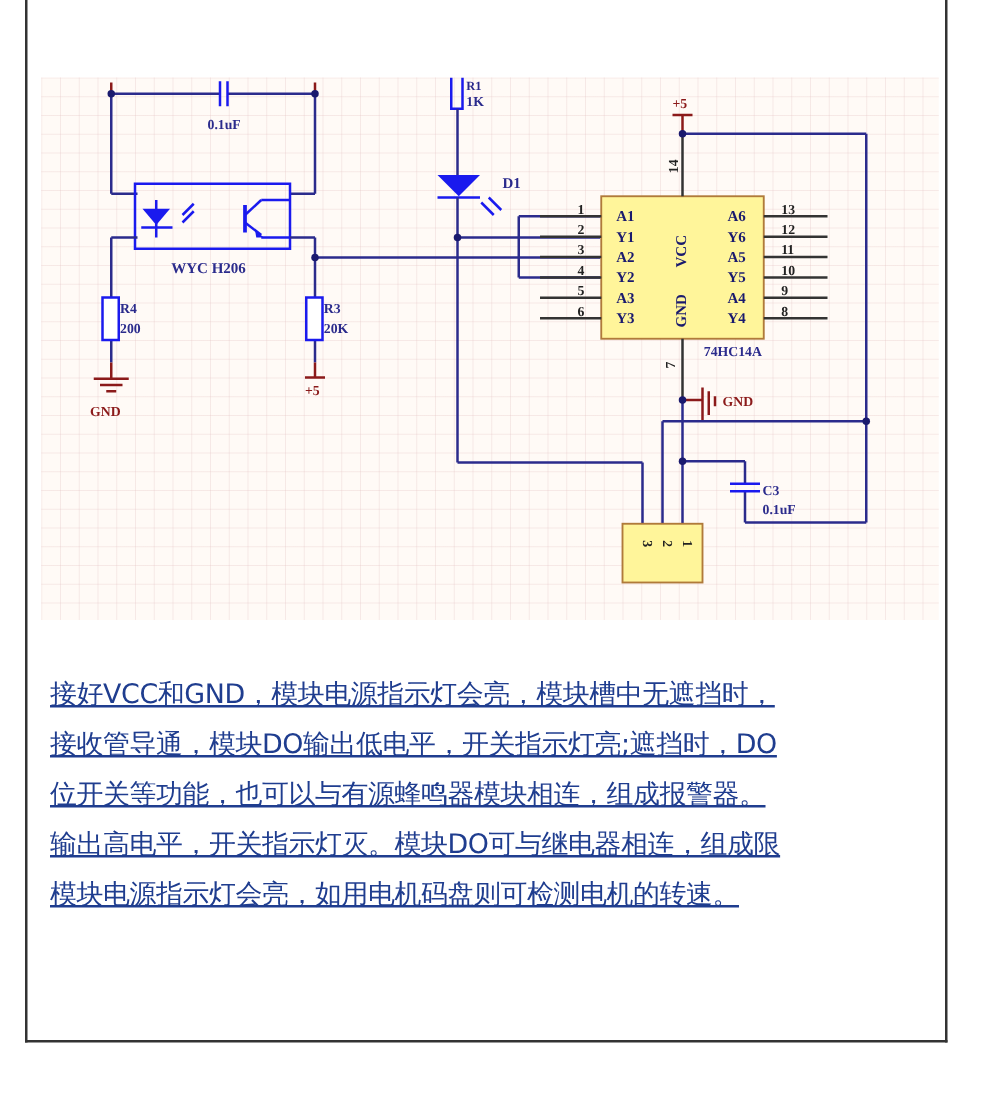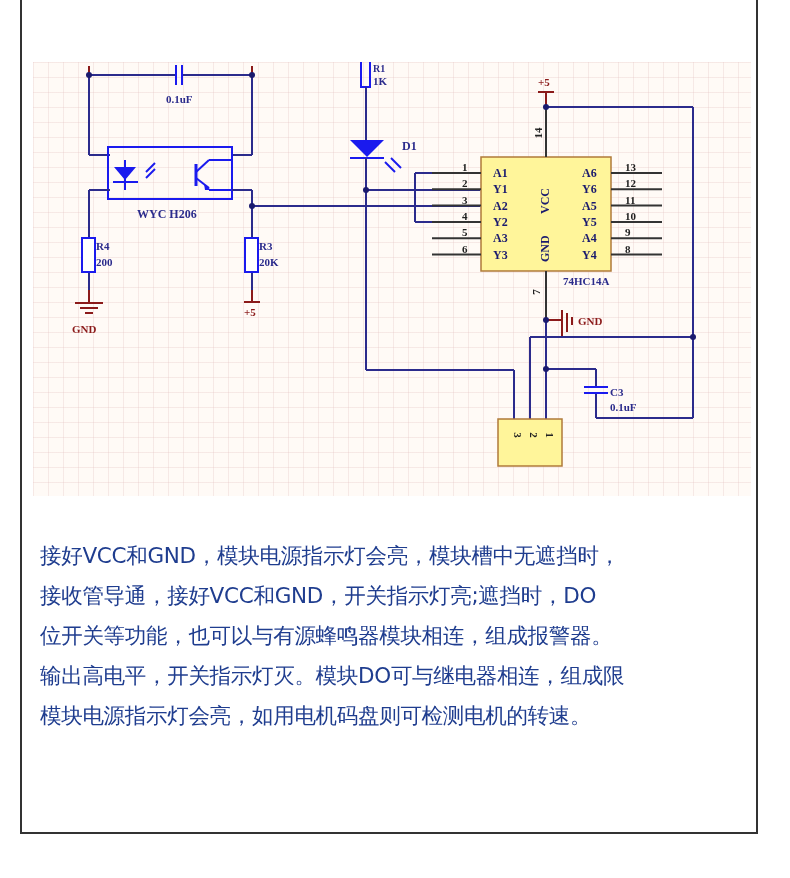--- a/index.html
+++ b/index.html
@@ -17,21 +17,21 @@
     background-size: 15px 15px;
     overflow: hidden;
   }
   .schematic svg { position: absolute; left: -33px; top: -62px; }
   .sch-text { font-family: "Liberation Serif", serif; font-weight: bold; }
   .desc {
     position: absolute; left: 40px; top: 536px; width: 715px;
     color: #1f3d8f; font-size: 21.5px; line-height: 40px;
     font-family: "DejaVu Sans", sans-serif; letter-spacing: -0.3px;
   }
-  .desc-line { display: block; white-space: nowrap; }
+  .desc-line { display: block; white-space: nowrap; text-decoration: underline; }
 </style>
 </head>
 <body>
 
 <div class="frame"></div>
 
 <div class="schematic">
 <svg width="790" height="560" viewBox="0 0 790 560" xmlns="http://www.w3.org/2000/svg">
 
   <g stroke="#2b2b8c" stroke-width="2" fill="none">
@@ -222,17 +222,17 @@
     <rect x="498" y="419" width="64" height="47" fill="#fff59a" stroke="#b07a3a" stroke-width="1.5"></rect>
   </g>
   <text class="sch-text" x="514" y="435" font-size="11" fill="#222" transform="rotate(90 514 435)" text-anchor="middle">3</text>
   <text class="sch-text" x="530" y="435" font-size="11" fill="#222" transform="rotate(90 530 435)" text-anchor="middle">2</text>
   <text class="sch-text" x="546" y="435" font-size="11" fill="#222" transform="rotate(90 546 435)" text-anchor="middle">1</text>
 </svg>
 </div>
 
 <div class="desc">
   <span class="desc-line">接好VCC和GND，模块电源指示灯会亮，模块槽中无遮挡时，</span>
-  <span class="desc-line">接收管导通，接好VCC和GND，开关指示灯亮;遮挡时，DO</span>
+  <span class="desc-line">接收管导通，模块DO输出低电平，开关指示灯亮;遮挡时，DO</span>
   <span class="desc-line">位开关等功能，也可以与有源蜂鸣器模块相连，组成报警器。</span>
   <span class="desc-line">输出高电平，开关指示灯灭。模块DO可与继电器相连，组成限</span>
   <span class="desc-line">模块电源指示灯会亮，如用电机码盘则可检测电机的转速。</span>
 </div>
 
 </body></html>

